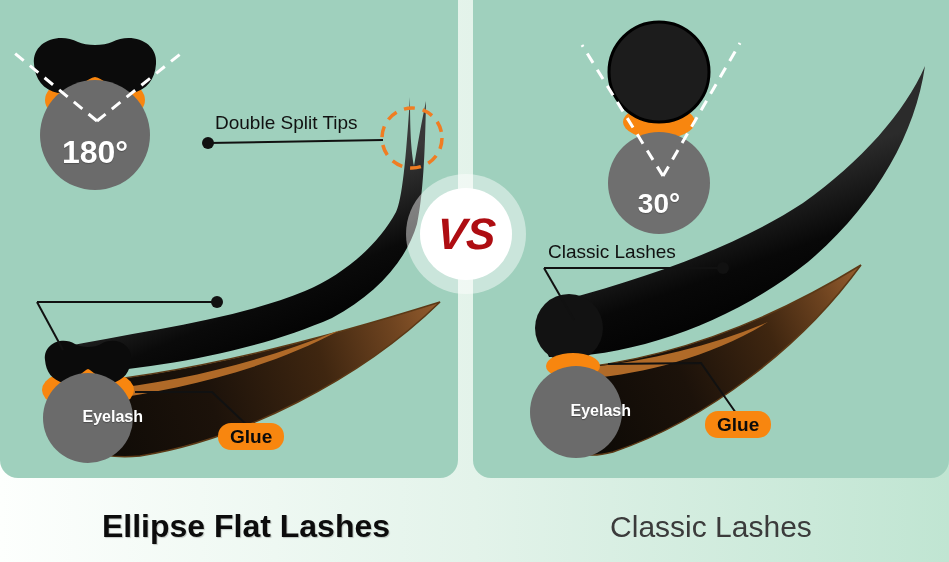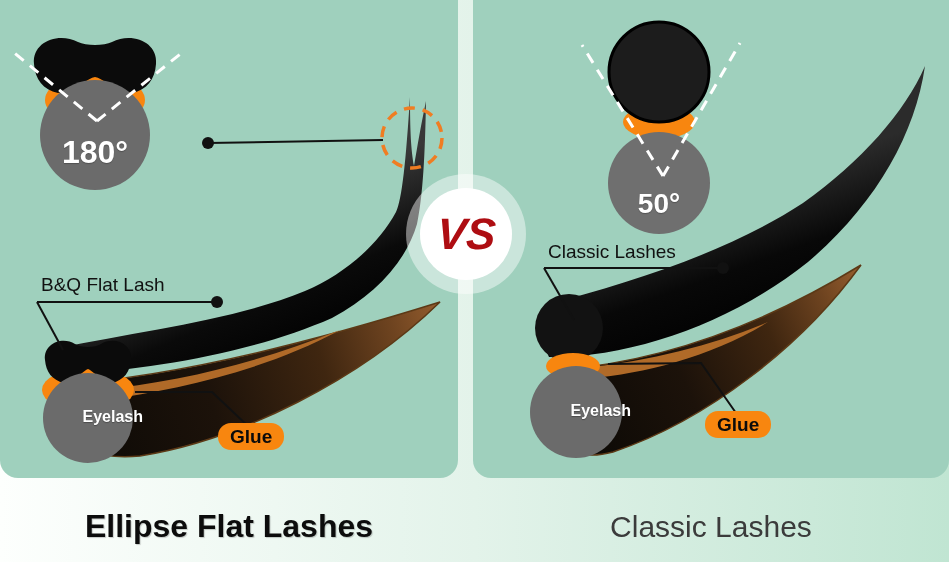--- a/index.html
+++ b/index.html
@@ -29,21 +29,21 @@
   }
   .vs-circle {
     width:92px; height:92px; border-radius:50%; background:#fff;
     display:flex; align-items:center; justify-content:center;
   }
   .vs-text {
     color:#ae0d12; font-size:44px; font-weight:bold; font-style:italic;
     transform:skewX(-4deg); letter-spacing:0px;
   }
   .footer-title { position:absolute; text-align:center; }
-  .footer-title--left  { left:0;    width:458px; top:508px; font-size:32px; font-weight:bold; color:#0c0c0c; text-shadow:1px 1px 1px rgba(0,0,0,.2); }
+  .footer-title--left  { left:0;    width:458px; top:508px; font-size:32px; font-weight:bold; color:#0c0c0c; text-shadow:1px 1px 1px rgba(0,0,0,.2);padding-left:17px; }
   .footer-title--right { left:473px; width:476px; top:510px; font-size:30px; font-weight:400; color:#3b3b3b; }
 </style>
 </head>
 <body>
 
 <div class="stage">
 
   <section class="panel panel--left">
     <svg width="458" height="478" viewBox="0 0 458 478">
       <defs>
@@ -84,21 +84,21 @@
       <circle cx="208" cy="143" r="6" fill="#111"></circle>
       <line x1="208" y1="143" x2="383" y2="140" stroke="#111" stroke-width="2"></line>
       <circle cx="412" cy="138" r="30" fill="none" stroke="#f07d22" stroke-width="3.5" stroke-dasharray="11 8"></circle>
       <line x1="37" y1="302" x2="217" y2="302" stroke="#111" stroke-width="2"></line>
       <circle cx="217" cy="302" r="6" fill="#111"></circle>
       <line x1="37" y1="302" x2="63" y2="350" stroke="#111" stroke-width="2"></line>
       <polyline points="135,392 212,392 250,428" fill="none" stroke="#111" stroke-width="2"></polyline>
     </svg>
 
     <div class="txt angle angle--big">180°</div>
-    <div class="txt anno" style="left:41px; top:274px;">B&amp;Q Flat Lash</div>
+    <div class="txt anno" style="left:215px; top:112px;">Double Split Tips</div>
     <div class="txt eyelash" style="left:33px; top:408px;">Eyelash</div>
     <div class="glue-badge" style="left:218px; top:423px;">Glue</div>
   </section>
 
   <section class="panel panel--right">
     <svg width="476" height="478" viewBox="0 0 476 478">
       <defs>
         <linearGradient id="flatR" x1="180" y1="220" x2="230" y2="360" gradientUnits="userSpaceOnUse">
           <stop offset="0" stop-color="#2b2b2b"></stop>
             <stop offset="0.5" stop-color="#080808"></stop>
@@ -129,21 +129,21 @@
       <circle cx="186" cy="183" r="51" fill="#6f6f6f"></circle>
       <line x1="190" y1="176" x2="109" y2="45" stroke="#fff" stroke-width="3" stroke-dasharray="11 8"></line>
       <line x1="190" y1="176" x2="267" y2="43" stroke="#fff" stroke-width="3" stroke-dasharray="11 8"></line>
 
       <line x1="71" y1="268" x2="246" y2="268" stroke="#111" stroke-width="2"></line>
       <circle cx="250" cy="268" r="6" fill="#111"></circle>
       <line x1="71" y1="268" x2="101" y2="320" stroke="#111" stroke-width="2"></line>
       <polyline points="135,364 228,363 263,413" fill="none" stroke="#111" stroke-width="2"></polyline>
     </svg>
 
-    <div class="txt angle angle--small">50°</div>
+    <div class="txt angle angle--small">30°</div>
     <div class="txt anno" style="left:75px; top:241px;">Classic Lashes</div>
     <div class="txt eyelash" style="left:48px; top:402px;">Eyelash</div>
     <div class="glue-badge" style="left:232px; top:411px;">Glue</div>
   </section>
 
   <div class="vs-halo">
     <div class="vs-circle">
       <span class="vs-text">VS</span>
     </div>
   </div>

